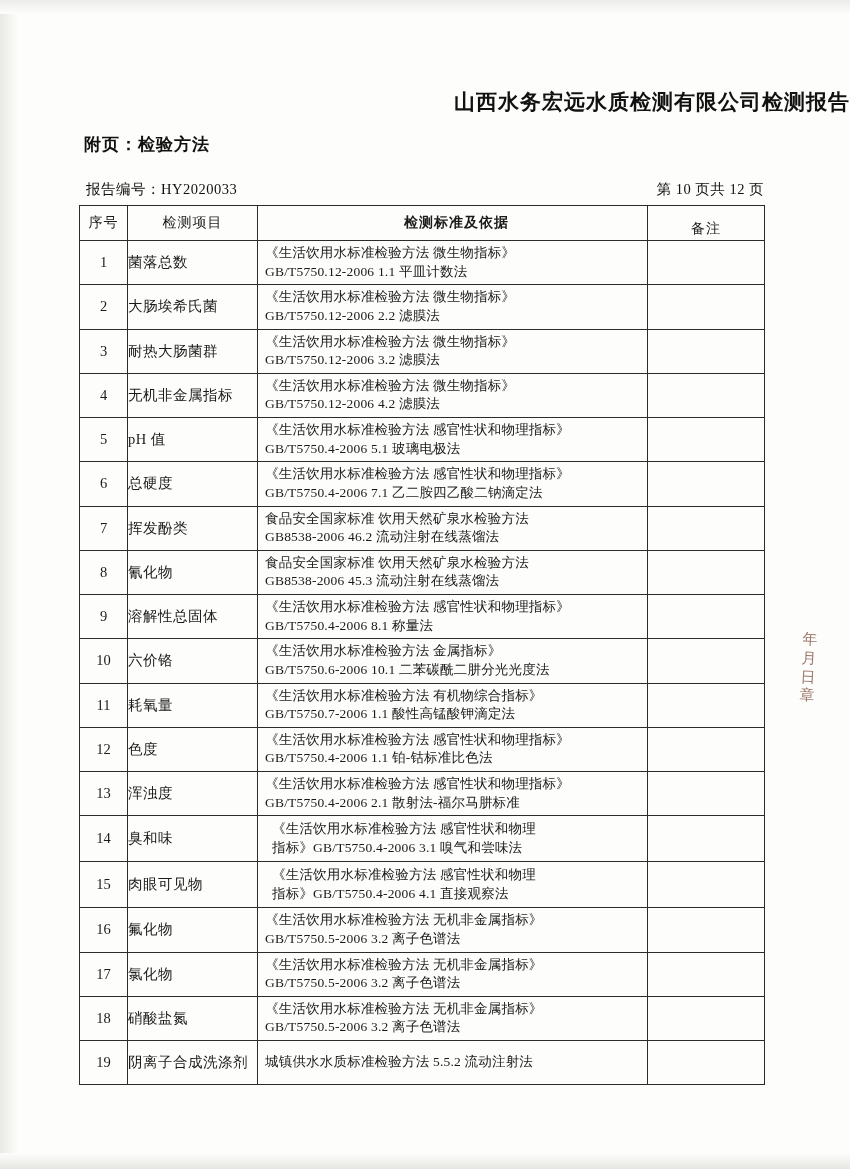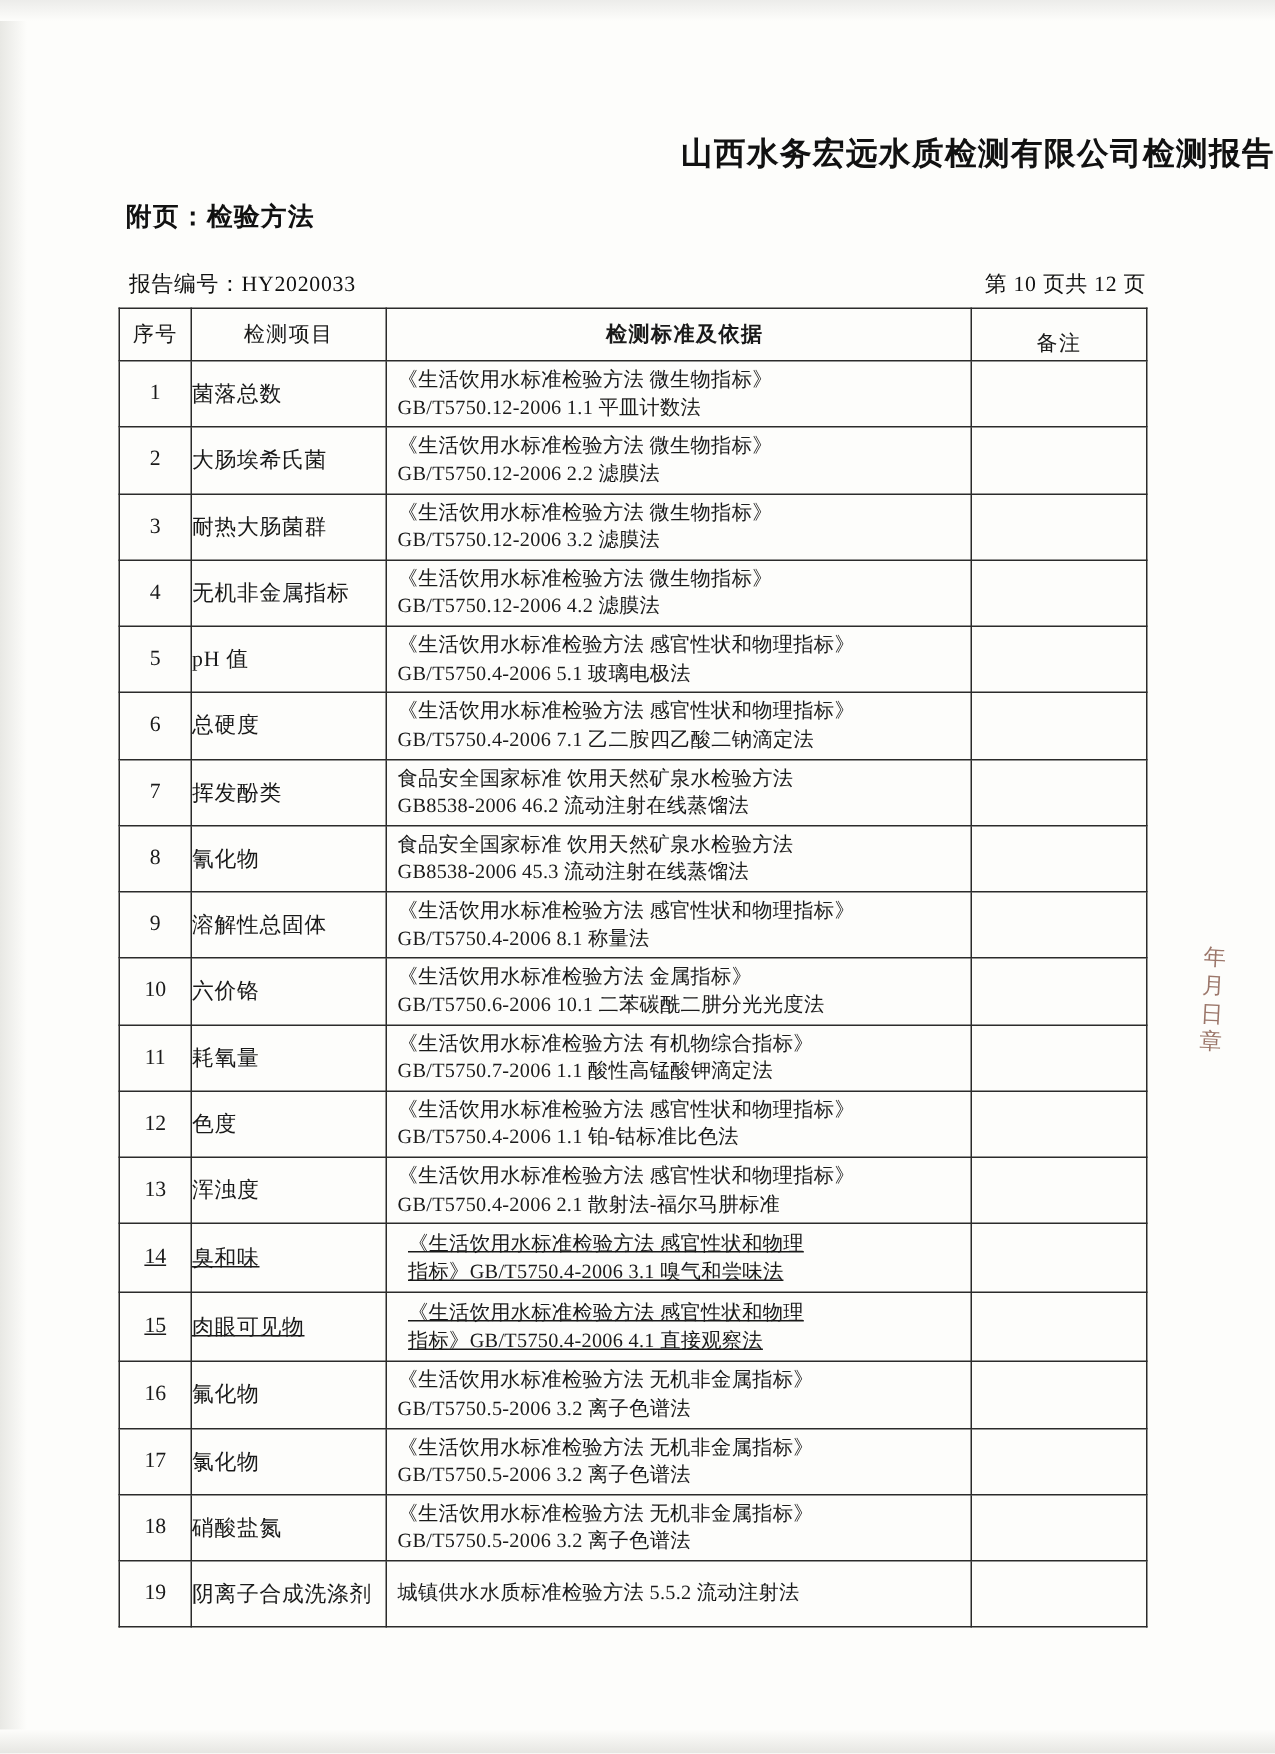--- a/index.html
+++ b/index.html
@@ -127,21 +127,21 @@
   tbody td.cell-std .l1, tbody td.cell-std .l2 {
     display: block;
     white-space: nowrap;
   }
   tbody td.cell-std.indent {
     padding-left: 14px;
   }
   tbody td.cell-remark { }
 
   tbody tr { height: 44px; }
-  tbody tr.tall { height: 46px; text-decoration: underline; }
+  tbody tr.tall { height: 46px; }
 
   
   .side-marks {
     position: absolute;
     right: 22px;
     top: 630px;
     width: 42px;
     height: 130px;
     color: #7b4a3a;
     font-size: 15px;

